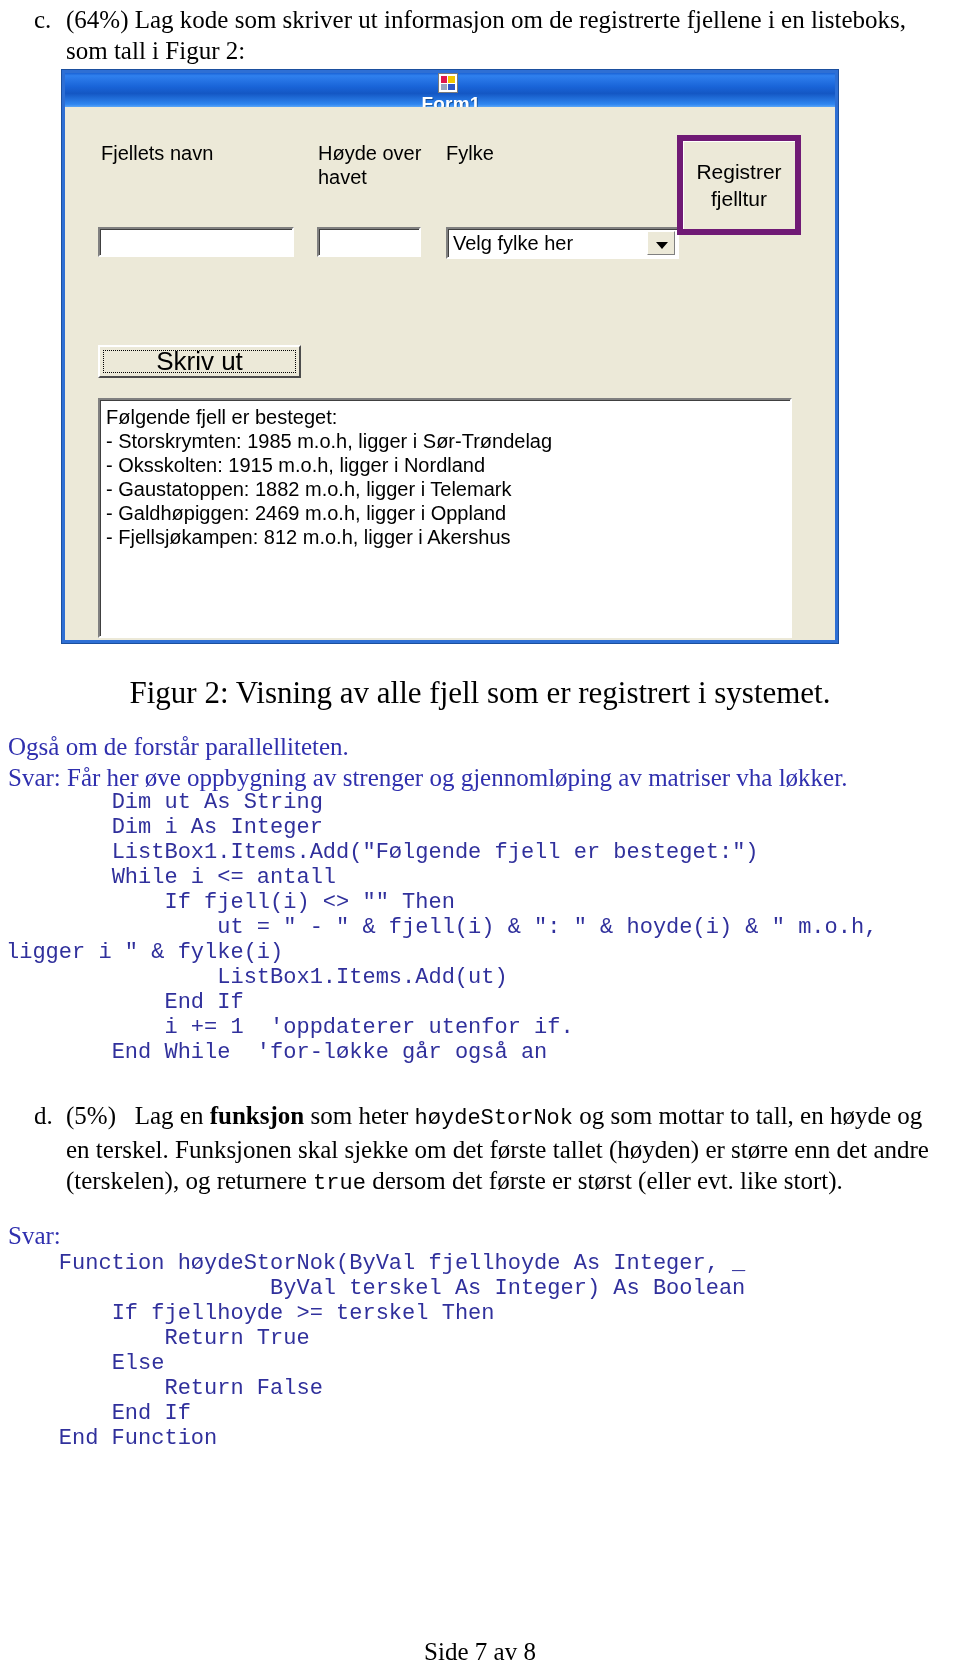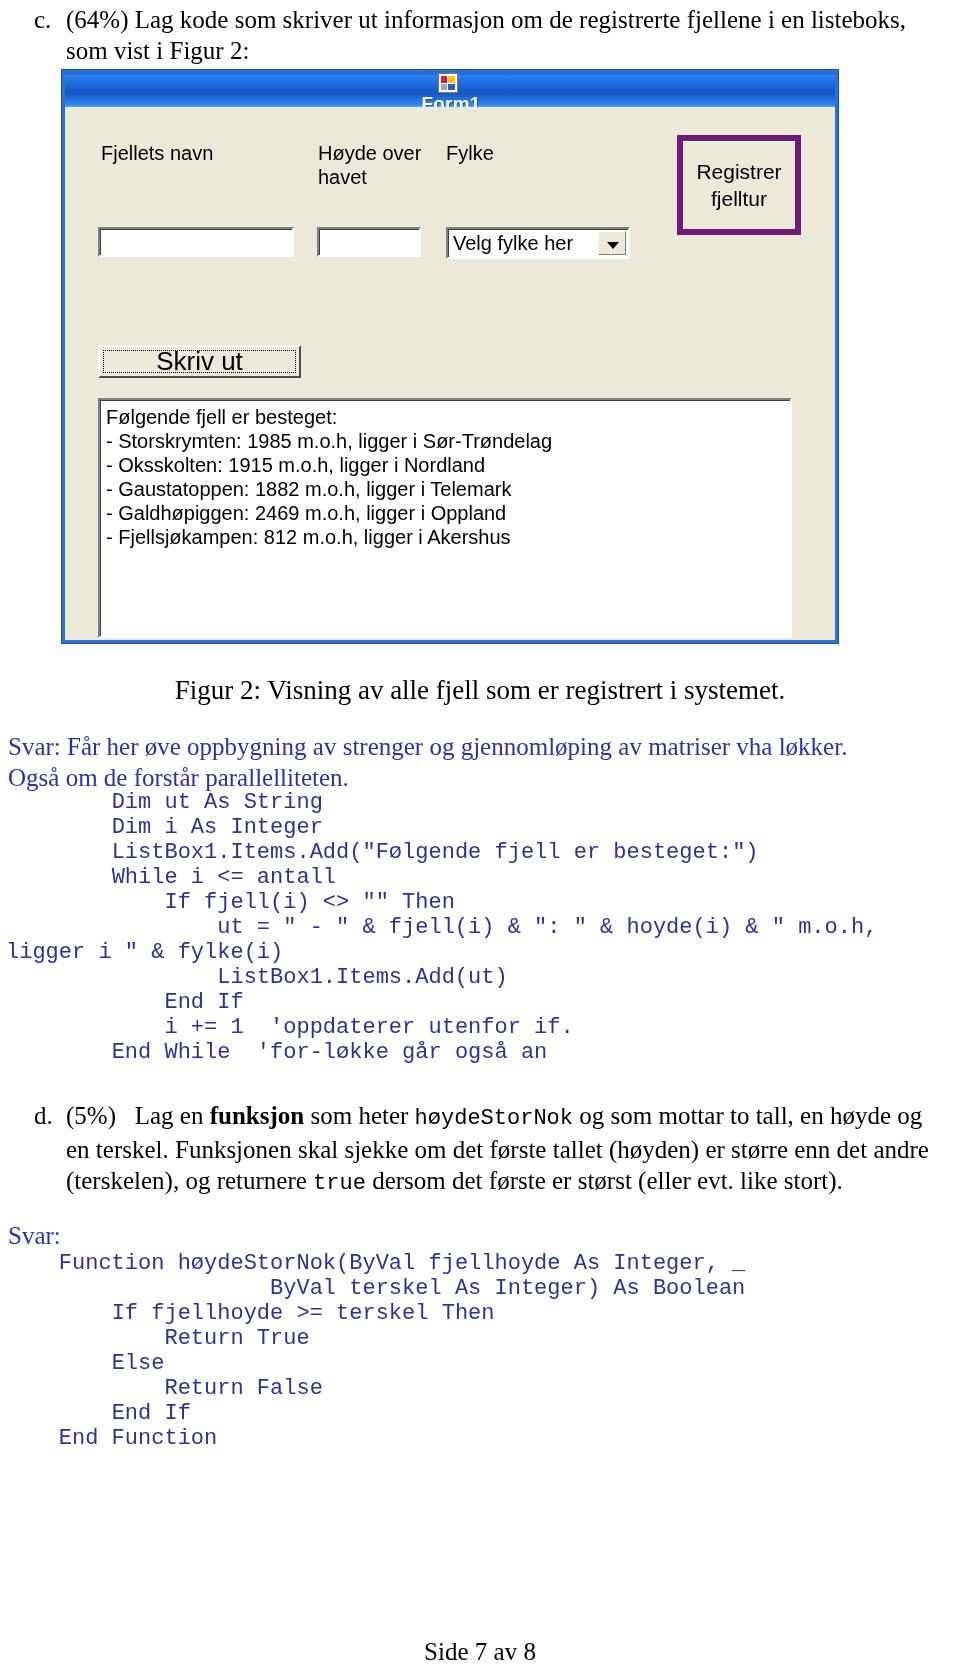--- a/index.html
+++ b/index.html
@@ -244,21 +244,21 @@
     line-height: 24px;
     color: #000;
     white-space: nowrap;
   }
 
   
   .fig-caption {
     position: absolute;
     left: 0; right: 0;
     text-align: center;
-    font-size: 27px;
+    font-size: 31px;
     color: #000;
   }
 
   
   .code {
     font-family: "Liberation Mono", monospace;
     font-size: 22px;
     line-height: 25px;
     color: #30309c;
     white-space: pre-wrap;
@@ -285,21 +285,21 @@
 </style>
 </head>
 <body>
 
 <div class="page">
 
   <div class="q-block" style="position:absolute; left:0; top:4px; width:960px;">
     <span class="q-label">c.</span>
     <div class="q-body">
       <span class="pct">(64%)</span>
-      <span>Lag kode som skriver ut informasjon om de registrerte fjellene i en listeboks, som vist i Figur 2:</span>
+      <span>Lag kode som skriver ut informasjon om de registrerte fjellene i en listeboks, som tall i Figur 2:</span>
     </div>
   </div>
 
   <div class="form-wrap">
     <div class="vbform">
 
       <div class="titlebar">
         <span class="win-icon">
           <i></i>
             <i></i>
@@ -316,21 +316,21 @@
 
       <div class="form-body">
 
         <div class="fld-label" style="left:36px; top:34px; width:220px;">Fjellets navn</div>
         <div class="fld-label" style="left:253px; top:34px; width:110px;">Høyde over havet</div>
         <div class="fld-label" style="left:381px; top:34px; width:120px;">Fylke</div>
 
         <div class="txtbox" style="left:33px; top:120px; width:196px; height:30px;"></div>
         <div class="txtbox" style="left:252px; top:120px; width:104px; height:30px;"></div>
 
-        <div class="combo" style="left:381px; top:120px; width:184px; height:32px;">
+        <div class="combo" style="left:381px; top:120px; width:233px; height:32px;">
           <span class="ctext">Velg fylke her</span>
           <span class="carrow"></span>
         </div>
 
         <div class="panel" style="left:612px; top:28px; width:124px; height:100px;">
           <span class="ptext">Registrer fjelltur</span>
         </div>
 
         <div class="btn" style="left:33px; top:238px; width:203px; height:33px;">
           <span class="focusring"></span>
@@ -346,22 +346,22 @@
           <div class="li">- Fjellsjøkampen: 812 m.o.h, ligger i Akershus</div>
         </div>
 
       </div>
     </div>
   </div>
 
   <div class="fig-caption" style="top:675px;">Figur 2: Visning av alle fjell som er registrert i systemet.</div>
 
   <div class="answer-prose" style="position:absolute; left:8px; top:731px; width:944px;">
+    <div>Også om de forstår parallelliteten.</div>
     <div>Svar: Får her øve oppbygning av strenger og gjennomløping av matriser vha løkker.</div>
-    <div>Også om de forstår parallelliteten.</div>
   </div>
 
   <div class="code" style="position:absolute; left:6px; top:790px; width:950px;">        Dim ut As String
         Dim i As Integer
         ListBox1.Items.Add("Følgende fjell er besteget:")
         While i &lt;= antall
             If fjell(i) &lt;&gt; "" Then
                 ut = " - " &amp; fjell(i) &amp; ": " &amp; hoyde(i) &amp; " m.o.h,
 ligger i " &amp; fylke(i)
                 ListBox1.Items.Add(ut)

